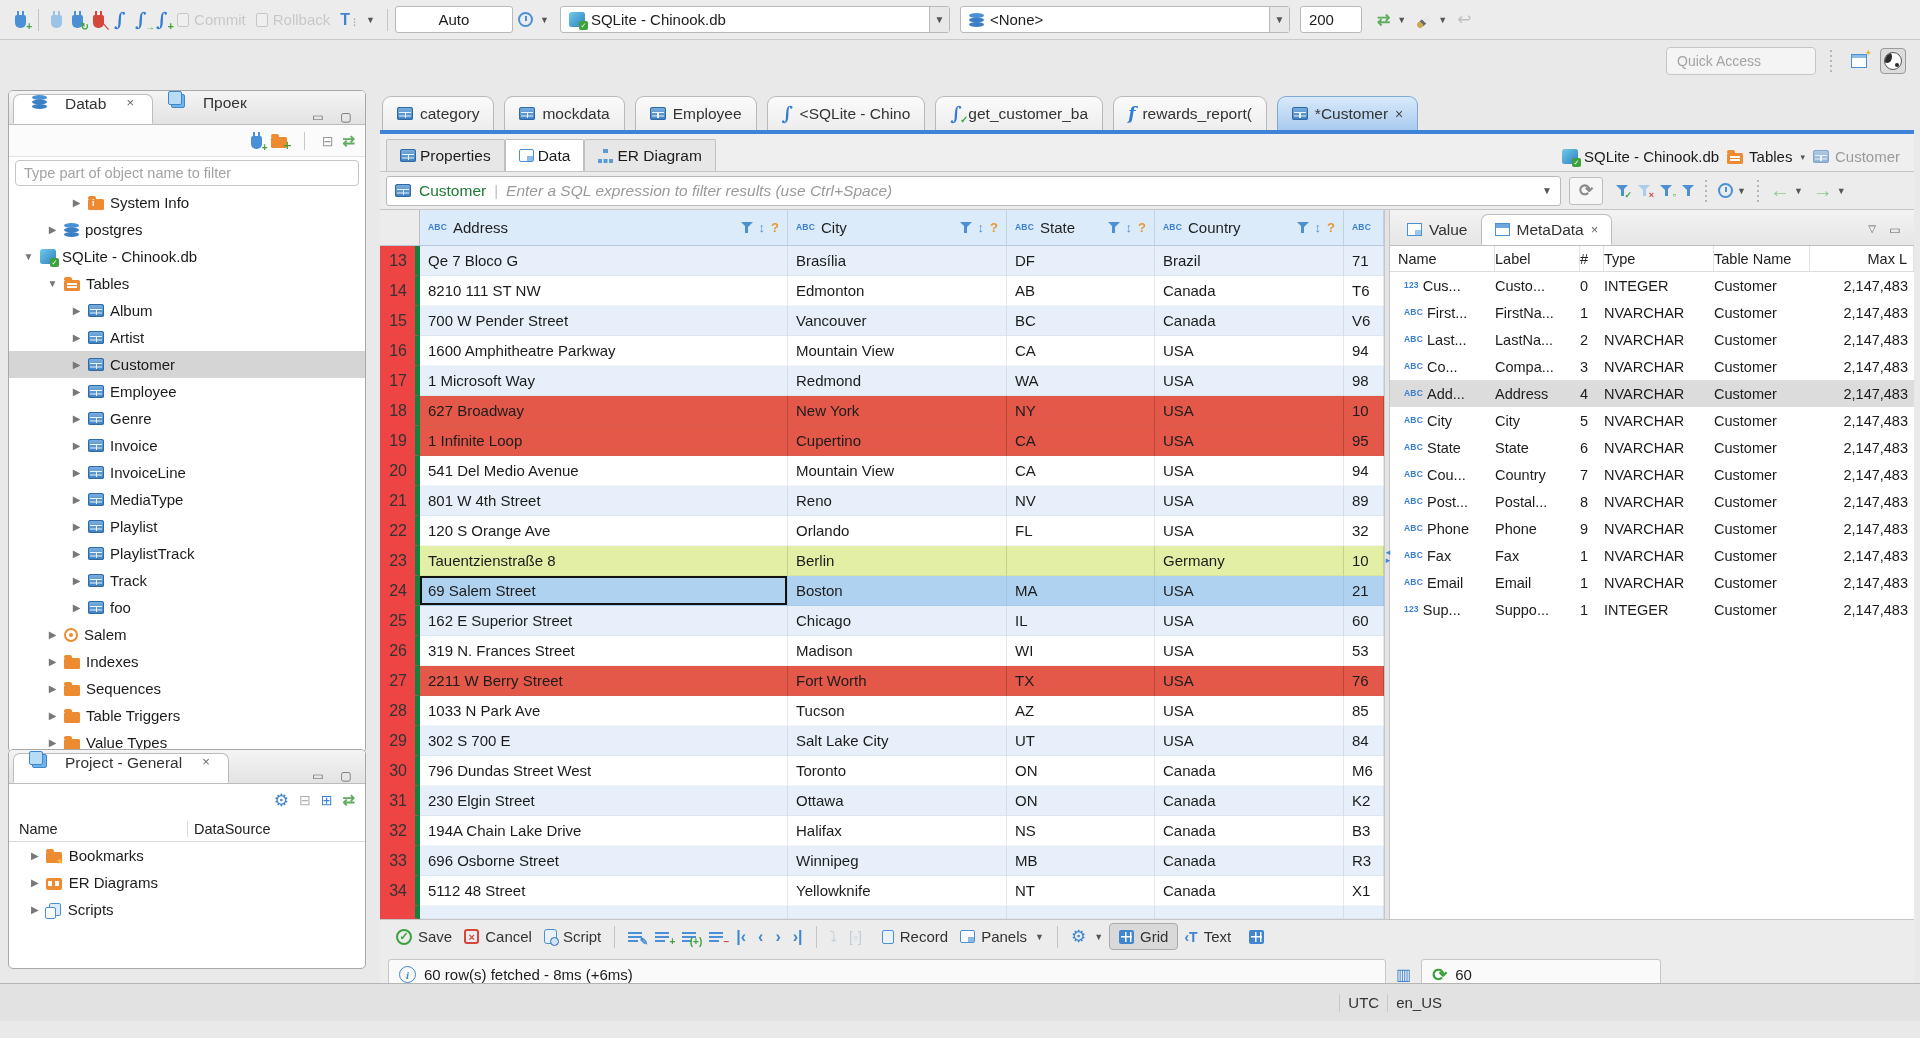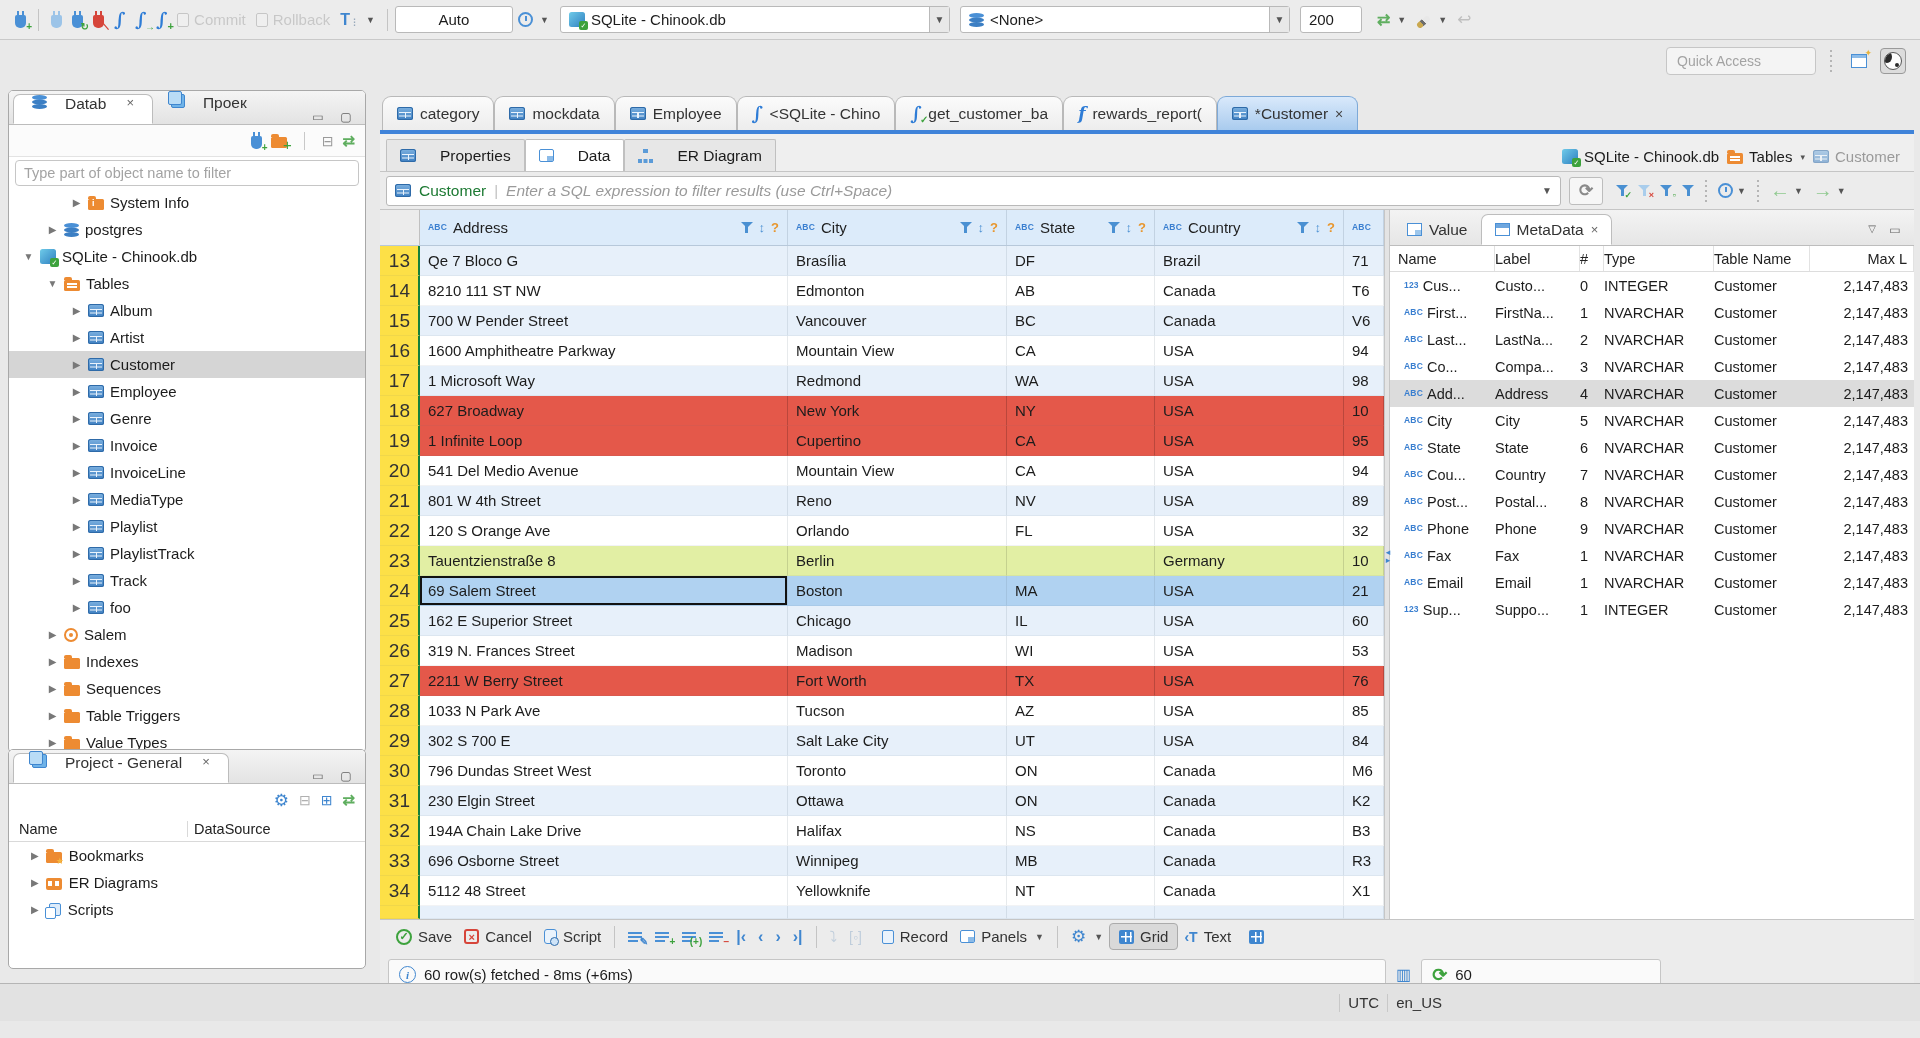--- a/index.html
+++ b/index.html
@@ -122,28 +122,28 @@
 
   #proj-toolbar{height:32px;display:flex;align-items:center;justify-content:flex-end;gap:10px;padding:0 10px;}
   #proj-header{height:26px;display:flex;align-items:center;border-bottom:1px solid #d9d9d9;font-size:14.5px;color:#222;}
   #proj-header .hc1{width:178px;padding-left:10px;}
   #proj-header .hc2{border-left:1px solid #d9d9d9;padding-left:6px;flex:1;}
   .prow{height:27px;display:flex;align-items:center;gap:7px;padding-left:22px;font-size:15px;}
 
   
   #editor{position:absolute;left:380px;top:90px;width:1534px;height:906px;}
   #etabs{height:40px;display:flex;align-items:flex-end;padding-left:2px;}
-  .etab{height:34px;display:flex;align-items:center;gap:7px;padding:0 14px;border-radius:9px 9px 0 0;border:1px solid #b9b9b9;border-bottom:none;background:linear-gradient(#fbfbfb,#ededed);font-size:15.5px;color:#333;flex:none;}
+  .etab{height:34px;display:flex;align-items:center;gap:7px;padding:0 14px;margin-right:10px;border-radius:9px 9px 0 0;border:1px solid #b9b9b9;border-bottom:none;background:linear-gradient(#fbfbfb,#ededed);font-size:15.5px;color:#333;flex:none;}
   .etab.active{background:linear-gradient(#d9e9fb,#a9cbee);border-color:#7da9d8;}
   .etab .tclose{font-size:14px;color:#444;}
   .etab .tclose:empty{display:none;}
   #blueline{height:4px;background:#3f83d9;}
 
   #rtabs{height:38px;background:#efefef;border-bottom:1px solid #c5c5c5;display:flex;align-items:flex-end;padding-left:6px;}
-  .rtab{height:32px;display:flex;align-items:center;gap:24px;padding:0 13px;border:1px solid #c0c0c0;border-bottom:none;background:#e7e7e7;font-size:15.5px;border-radius:2px 2px 0 0;}
+  .rtab{height:32px;display:flex;align-items:center;gap:4px;padding:0 13px;border:1px solid #c0c0c0;border-bottom:none;background:#e7e7e7;font-size:15.5px;border-radius:2px 2px 0 0;}
   .rtab.on{background:#fff;}
   #breadcrumb{margin-left:auto;display:flex;align-items:center;gap:8px;padding-right:14px;margin-bottom:6px;font-size:15px;}
   #breadcrumb .crumb{display:flex;align-items:center;gap:6px;}
   #breadcrumb .gray{color:#9a9a9a;}
 
   #filterbar{height:38px;background:#ececec;border-bottom:1px solid #c5c5c5;display:flex;align-items:center;padding:0 6px;}
   #filter-input-box{width:1175px;height:30px;background:#fff;border:1px solid #b9b9b9;border-radius:3px;display:flex;align-items:center;padding:0 8px;gap:8px;}
   #filter-entity{color:#1d7a33;font-size:15.5px;}
   #filter-pipe{color:#c0c0c0;}
   #filter-placeholder{color:#9a9a9a;font-style:italic;font-size:15.5px;text-align:right;}
@@ -153,21 +153,21 @@
 
   #content{display:flex;height:709px;}
   #grid{width:1004px;background:#fff;position:relative;overflow:hidden;}
   #ghead{height:36px;display:flex;background:#dcebfa;border-bottom:1px solid #b7c8da;}
   .gh{display:flex;align-items:center;gap:6px;padding:0 8px;border-right:1px solid #c2d2e2;font-size:15px;color:#1f1f1f;}
   .gh .sp{flex:1;}
   .cg{width:40px;flex:none;} .ca{width:368px;flex:none;} .cc{width:219px;flex:none;} .cs{width:148px;flex:none;} .cn{width:189px;flex:none;} .cp{flex:1;min-width:0;}
   #ghead .cg{background:#ececec;border-right:1px solid #c0c0c0;}
   .grow{height:30px;display:flex;font-size:15px;}
   .grow .cell{display:flex;align-items:center;padding:0 8px;border-right:1px solid rgba(90,110,130,.14);border-bottom:1px solid rgba(90,110,130,.08);white-space:nowrap;overflow:hidden;}
-  .grow .num{background:#fde047;border-right:2px solid #15803d;justify-content:flex-end;color:#333;font-size:19px;}
+  .grow .num{background:#ef4444;border-right:5px solid #15803d;justify-content:flex-end;color:#333;font-size:16px;}
   .grow.even .cell:not(.num){background:#ffffff;}
   .grow.odd .cell:not(.num){background:#e7f0fa;}
   .grow.deleted .cell:not(.num){background:#e4584a;border-right-color:rgba(0,0,0,.18);}
   .grow.added .cell:not(.num){background:#e2efa4;border-right-color:rgba(0,0,0,.12);}
   .grow.selected .cell:not(.num){background:#b0d2f1;}
   .grow.selected .ca{background:#fdfdfd;box-shadow:inset 0 0 0 2px #121212;}
   .grow.partial{height:13px;overflow:hidden;}
 
   #vsplit{width:6px;background:#e4e4e4;border-left:1px solid #c6c6c6;border-right:1px solid #c6c6c6;position:relative;}
   #vsplit .knob{position:absolute;top:338px;left:-4px;color:#3f86cf;font-size:9px;line-height:8px;text-align:center;width:14px;}

